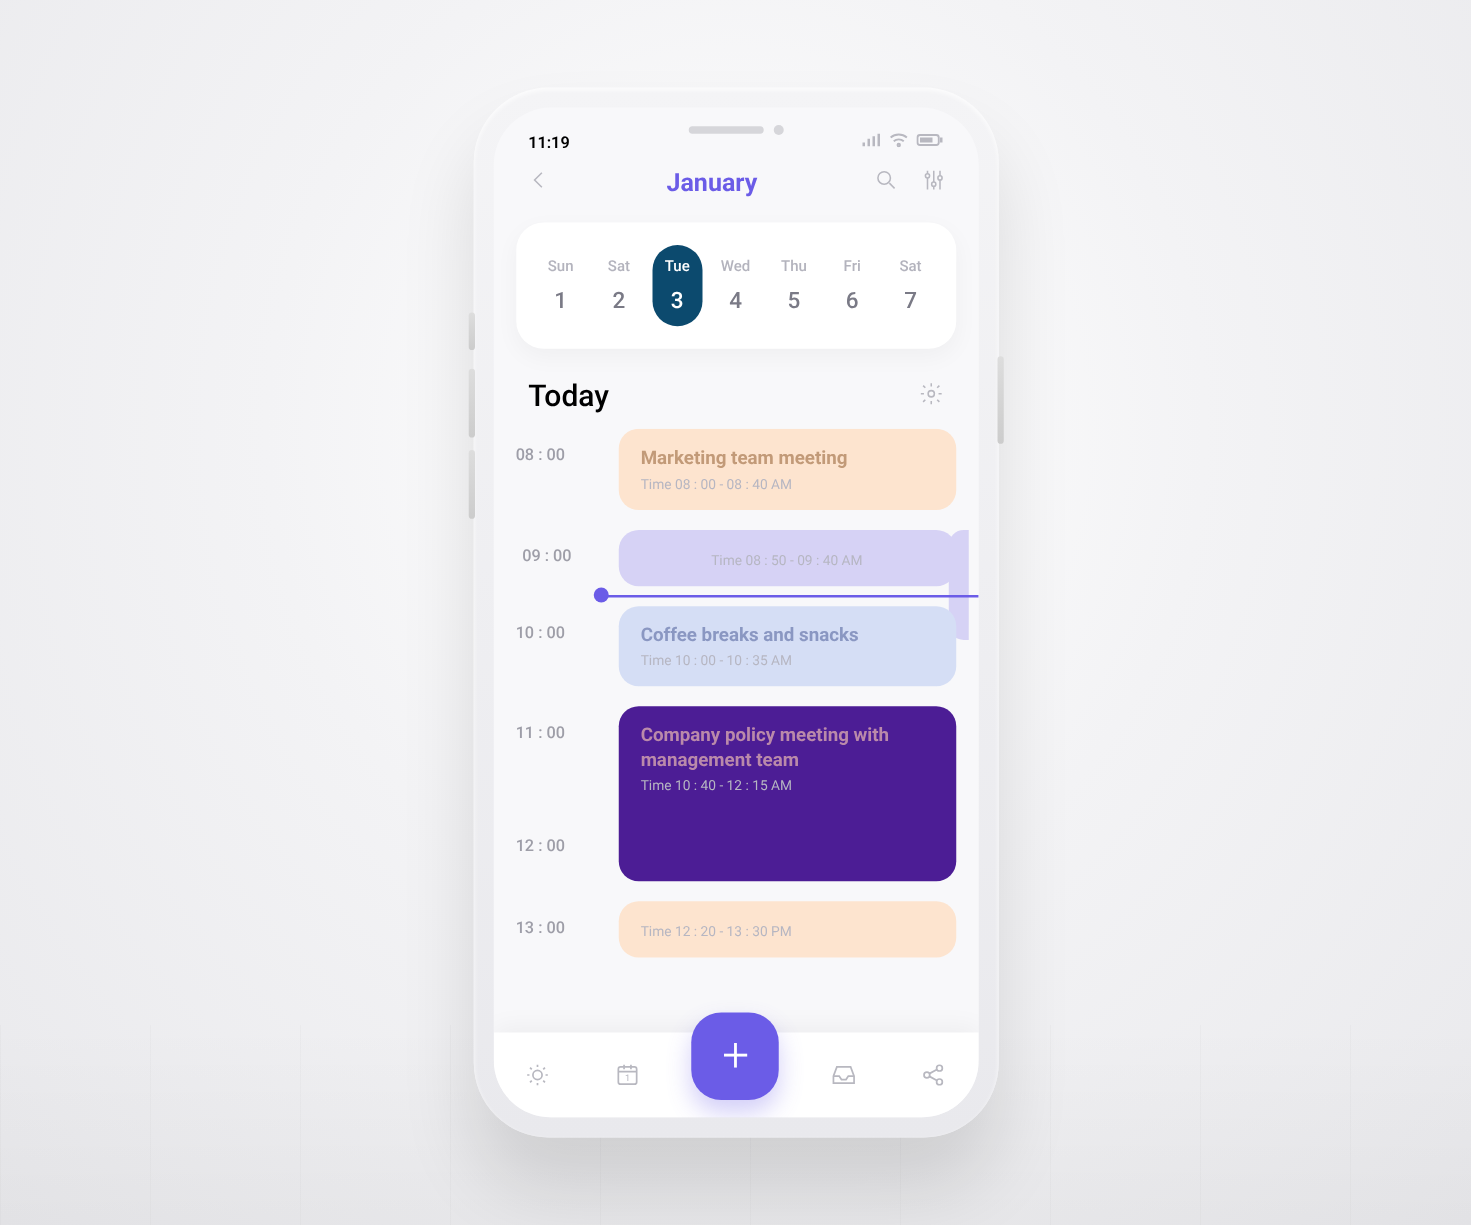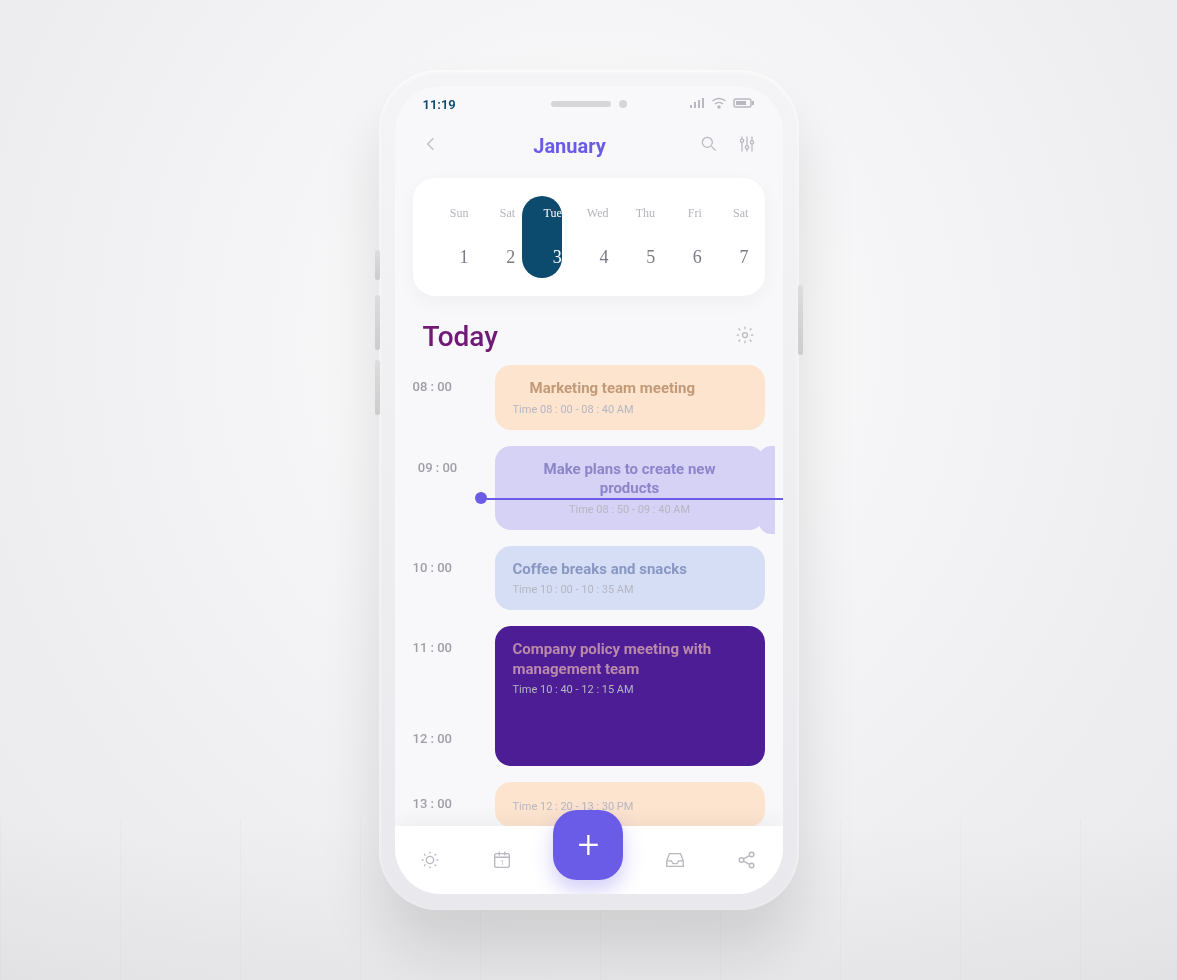--- a/index.html
+++ b/index.html
@@ -31,60 +31,60 @@
   .sb4 { right:-4px; top:215px; width:5px; height:70px; }
   .screen {
     width: 100%; height: 100%;
     background: #f8f8fa;
     border-radius: 46px;
     overflow: hidden;
     display:flex; flex-direction:column;
     position:relative;
   }
   .status-bar {
-    height: 36px; display:flex; align-items:center; justify-content:space-between;
-    padding: 0 28px; color:#0c4a6e; font-size:13px; font-weight:600;
+    height: 36px; display:flex; align-items:flex-end; justify-content:space-between;
+    padding: 0 28px; color:#000000; font-size:13px; font-weight:600;
   }
   .status-icons { display:flex; gap:6px; align-items:center; }
   .notch { position:absolute; top:14px; left:50%; transform:translateX(-50%);
     display:flex; align-items:center; gap:8px; }
   .speaker { width:60px; height:6px; background:#d6d6da; border-radius:3px; }
   .cam { width:8px; height:8px; background:#d6d6da; border-radius:50%; }
   .header {
     height:48px; display:flex; align-items:center; justify-content:space-between;
     padding:0 26px;
   }
   .back svg, .header-actions svg { width:20px; height:20px; }
   .header-actions { display:flex; gap:18px; align-items:center;}
   .title { font-weight:700; font-size:20px; color:#6b5ce7; }
   .week-card {
     background:#ffffff; margin:8px 18px 0; border-radius:22px;
     display:flex; justify-content:space-between; padding:18px 16px;
     box-shadow: 0 6px 20px rgba(0,0,0,0.04);
   }
-  .day { display:flex; flex-direction:column; align-items:flex-end; gap:26px;
-    width:40px; padding:10px 0; border-radius:20px; cursor:pointer;font-family:Liberation Serif, serif;}
+  .day { display:flex; flex-direction:column; align-items:center; gap:10px;
+    width:40px; padding:10px 0; border-radius:20px; cursor:pointer;}
   .day .lbl { font-size:12px; color:#b3b3bd; font-weight:500;}
   .day .num { font-size:18px; color:#7a7a86; font-weight:500;}
   .day.selected { background:#0c4a6e; }
   .day.selected .lbl, .day.selected .num { color:#fff; }
   .section-head {
     display:flex; align-items:center; justify-content:space-between;
     padding: 24px 28px 12px;
   }
-  .section-head .h { font-size:28px; color:#701a75; font-weight:500;}
+  .section-head .h { font-size:24px; color:#000000; font-weight:500;}
   .timeline { flex:1; overflow:hidden; position:relative; padding:0 18px 0 18px; }
   .slot { display:flex; align-items:flex-start; gap:32px; position:relative; }
   .slot + .slot { margin-top:16px; }
   .time { width:50px; color:#9e9ea8; font-size:13px; padding-top:14px; flex-shrink:0; font-weight:500;}
   .event { flex:1; border-radius:16px; padding:14px 18px; position:relative; }
   .event .et { font-weight:700; font-size:15px; color:#8a8a96; line-height:1.3;}
   .event .est { font-size:11px; color:#b6b6c2; margin-top:4px;}
   .ev-orange { background:#fde4cf; }
-  .ev-orange .et { color:#c29a78;margin-left:17px; }
+  .ev-orange .et { color:#c29a78; }
   .ev-purple { background:#d6d2f5; }
   .ev-purple .et { color:#8c85c9; }
   .ev-blue { background:#d5def5; }
   .ev-blue .et { color:#8a97c2; }
   .ev-pink { background:#4c1d95; }
   .ev-pink .et { color:#ba8aaa; }
   .ev-tall { min-height:140px; }
   .now-line {
     position:absolute; left:68px; right:-18px; top:12px; pointer-events:none;
     height:0; z-index:5;
@@ -225,21 +225,20 @@
         <div class="slot" style="position: relative;">
           <div class="time">08 : 00</div>
           <div class="event ev-orange">
             <div class="et">Marketing team meeting</div>
             <div class="est">Time 08 : 00 - 08 : 40 AM</div>
           </div>
         </div>
         <div class="slot" style="position: relative; overflow: visible; text-align: center;">
           <div class="time">09 : 00</div>
           <div class="event ev-purple">
-            <div class="et">Make plans to create new products</div>
             <div class="est">Time 08 : 50 - 09 : 40 AM</div>
           </div>
           <div class="now-line" style="top: 52px;"></div>
           <div class="peek"></div>
         </div>
         <div class="slot" style="position: relative;">
           <div class="time">10 : 00</div>
           <div class="event ev-blue">
             <div class="et">Coffee breaks and snacks</div>
             <div class="est">Time 10 : 00 - 10 : 35 AM</div>

